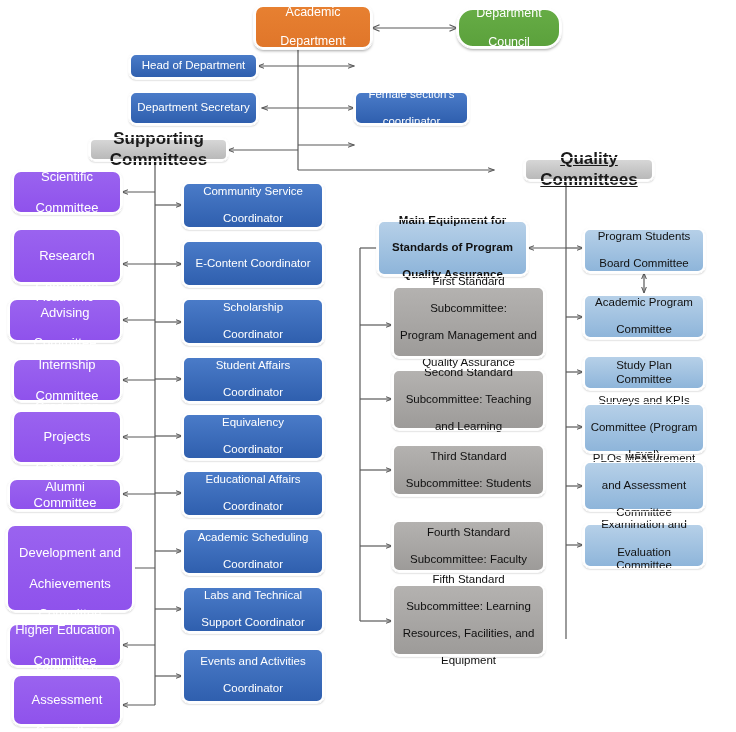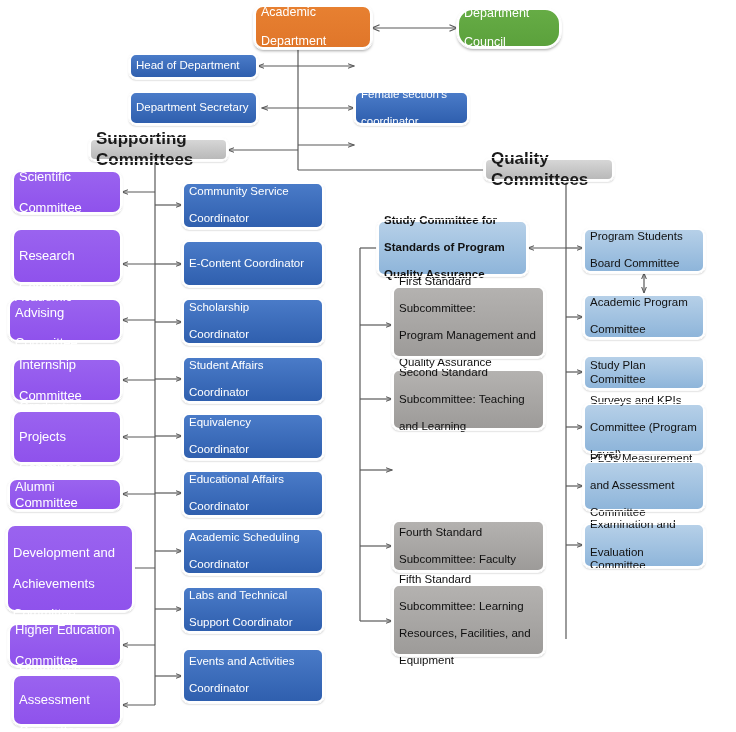--- a/index.html
+++ b/index.html
@@ -1,21 +1,21 @@
 <!DOCTYPE html>
 <html><head>
 <meta charset="utf-8">
 <style>
   html,body{margin:0;padding:0;background:#ffffff;}
   body{font-family:"Liberation Sans", sans-serif;}
   #canvas{position:relative;width:736px;height:732px;background:#fff;overflow:hidden;}
   svg.lines{position:absolute;left:0;top:0;width:736px;height:732px;pointer-events:none;}
 
   .node{position:absolute;box-sizing:border-box;display:flex;align-items:center;
-        justify-content:center;text-align:left;border-radius:7px;
+        justify-content:center;text-align:center;border-radius:7px;
         line-height:1.18;padding:2px 5px;
         box-shadow:0 1px 2px rgba(0,0,0,.35);
         border:1px solid rgba(255,255,255,.85);
         outline:1px solid rgba(255,255,255,.95);}
   .node span{display:block;width:100%;}
 
   
   .n-orange{background:linear-gradient(#e78031,#e0762a);color:#fff;font-size:12.5px;
             border-radius:9px;border:2px solid #fff;box-shadow:0 2px 3px rgba(0,0,0,.35);}
   
@@ -137,21 +137,21 @@
   <div class="node n-blue" style="left:354px;top:91px;width:115px;height:34px;">
     <span><span>Female section’s</span><br>
           <span>coordinator</span></span>
   </div>
 
 
   <div class="node n-graypill" style="left:89px;top:138px;width:139px;height:23px;">
     <span>Supporting  Committees</span>
   </div>
 
-  <div class="node n-graypill" style="left:484px;top:158px;width:130px;height:23px;">
+  <div class="node n-graypill" style="left:524px;top:158px;width:130px;height:23px;text-decoration:underline;">
     <span>Quality Committees</span>
   </div>
 
   <div class="node n-purple" style="left:12px;top:170px;width:110px;height:44px;">
     <span><span>Scientific</span><br>
           <span>Committee</span></span>
   </div>
 
   <div class="node n-purple" style="left:12px;top:228px;width:110px;height:56px;">
     <span><span>Scientific</span><br>
@@ -235,38 +235,42 @@
     <span><span>Labs and Technical</span><br>
           <span>Support Coordinator</span></span>
   </div>
 
   <div class="node n-blue" style="left:182px;top:648px;width:142px;height:55px;">
     <span><span>Events and Activities</span><br>
           <span>Coordinator</span></span>
   </div>
 
   <div class="node n-lblue n-lblue-b" style="left:377px;top:220px;width:151px;height:56px;">
-    <span><span>Study Committee for</span><br>
+    <span><span>Main Equipment for</span><br>
           <span>Standards of Program</span><br>
           <span>Quality Assurance</span></span>
   </div>
 
   <div class="node n-gray" style="left:392px;top:286px;width:153px;height:72px;">
     <span><span>First Standard</span><br>
           <span>Subcommittee:</span><br>
           <span>Program Management and</span><br>
           <span>Quality Assurance</span></span>
   </div>
 
   <div class="node n-gray" style="left:392px;top:369px;width:153px;height:61px;">
     <span><span>Second Standard</span><br>
           <span>Subcommittee: Teaching</span><br>
           <span>and Learning</span></span>
   </div>
 
+  <div class="node n-gray" style="left:392px;top:444px;width:153px;height:52px;">
+    <span><span>Third Standard</span><br>
+          <span>Subcommittee: Students</span></span>
+  </div>
 
   <div class="node n-gray" style="left:392px;top:520px;width:153px;height:52px;">
     <span><span>Fourth Standard</span><br>
           <span>Subcommittee: Faculty</span></span>
   </div>
 
   <div class="node n-gray" style="left:392px;top:584px;width:153px;height:72px;">
     <span><span>Fifth Standard</span><br>
           <span>Subcommittee: Learning</span><br>
           <span>Resources, Facilities, and</span><br>

